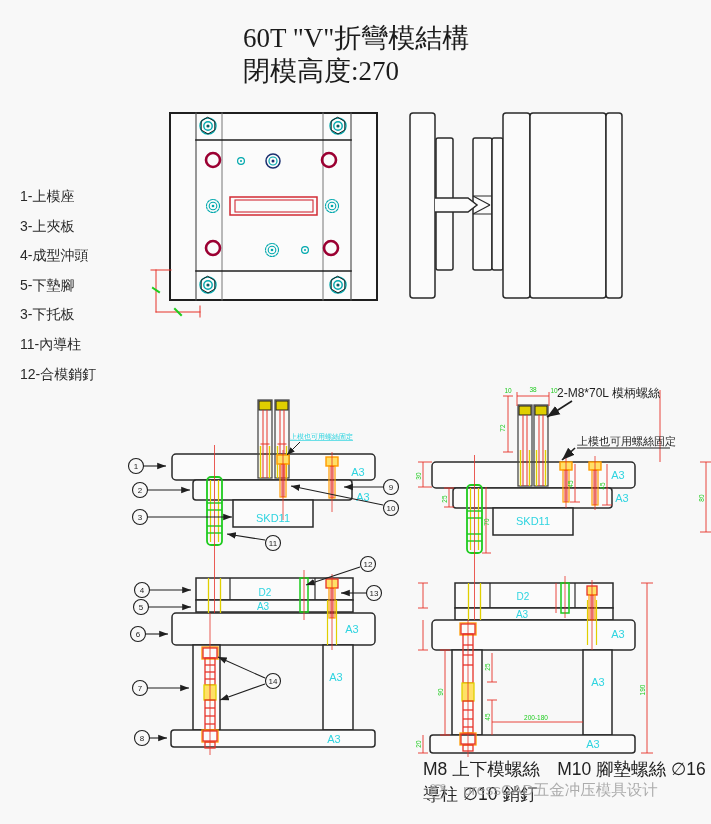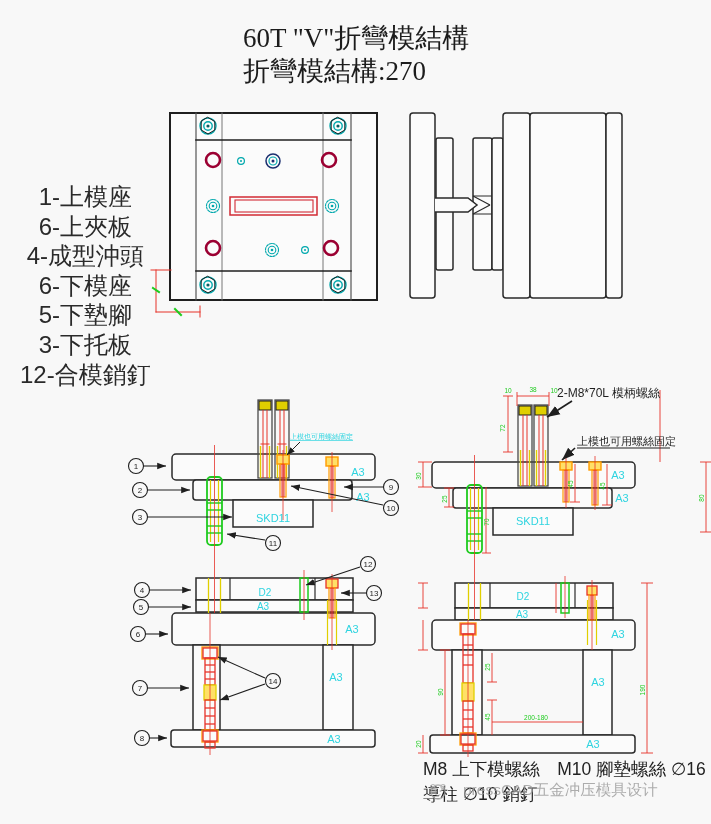--- a/index.html
+++ b/index.html
@@ -8,21 +8,21 @@
     position:relative; width:711px; height:824px; background:#f8f8f8;
     overflow:hidden; margin:0 auto;
   }
   .title {
     position:absolute; left:243px; top:22px; color:#1c1c1c;
     font-family:"Liberation Serif", serif; font-size:27px; line-height:33px;
     white-space:nowrap;
   }
   .parts {
     position:absolute; left:20px; top:182px; color:#2a2a2a;
-    font-size:24px; line-height:29.6px; white-space:nowrap;text-align:center;
+    font-size:14px; line-height:29.6px; white-space:nowrap;
   }
   .parts div { height:29.6px; }
   svg.draw { position:absolute; left:0; top:0; }
   .notes {
     position:absolute; left:423px; top:757px; color:#222;
     font-size:17.5px; line-height:25px; white-space:nowrap;
   }
   .watermark {
     position:absolute; left:428px; top:780px; color:#9a9a9a;
     font-size:15.5px; display:flex; align-items:center; gap:15px;
@@ -30,30 +30,30 @@
   }
   text { font-family:"Liberation Sans", sans-serif; }
 </style>
 </head>
 <body>
 
 <div id="canvas">
 
   <div class="title">
     <div>60T "V"折彎模結構</div>
-    <div>折彎模結構:270</div>
+    <div>閉模高度:270</div>
   </div>
 
   <div class="parts">
     <div>1-上模座</div>
-    <div>6-上夾板</div>
+    <div>3-上夾板</div>
     <div>4-成型沖頭</div>
-    <div>6-下模座</div>
     <div>5-下墊腳</div>
     <div>3-下托板</div>
+    <div>11-內導柱</div>
     <div>12-合模銷釘</div>
   </div>
 
   <svg class="draw" width="711" height="824" viewBox="0 0 711 824">
     <defs>
       <marker id="arrB" markerWidth="9" markerHeight="8" refX="8" refY="4" orient="auto">
         <path d="M0,1 L8,4 L0,7 z" fill="#1f1f1f"></path>
       </marker>
     </defs>
 

